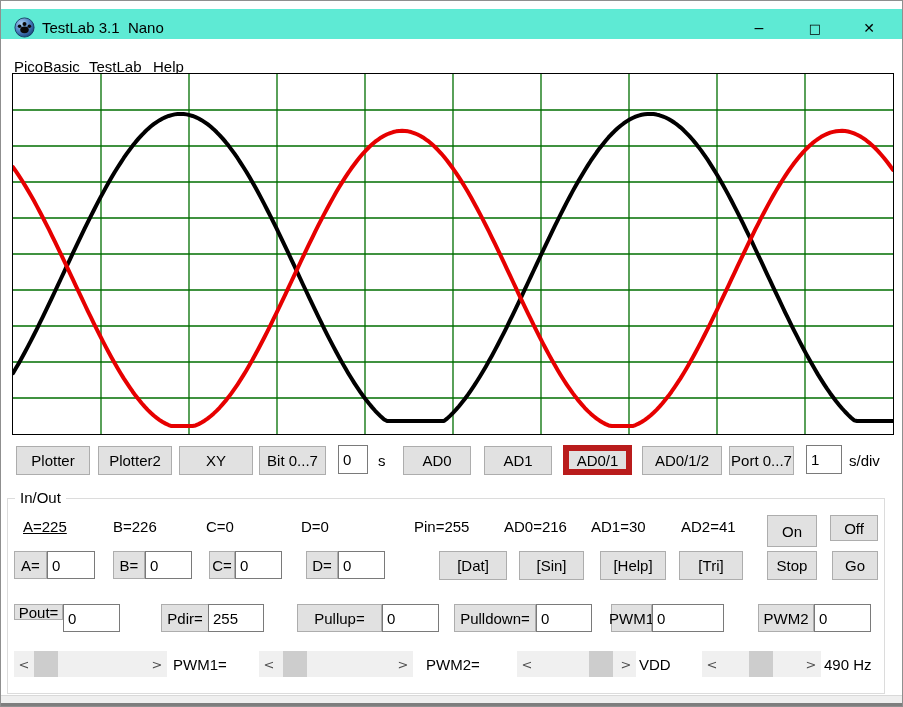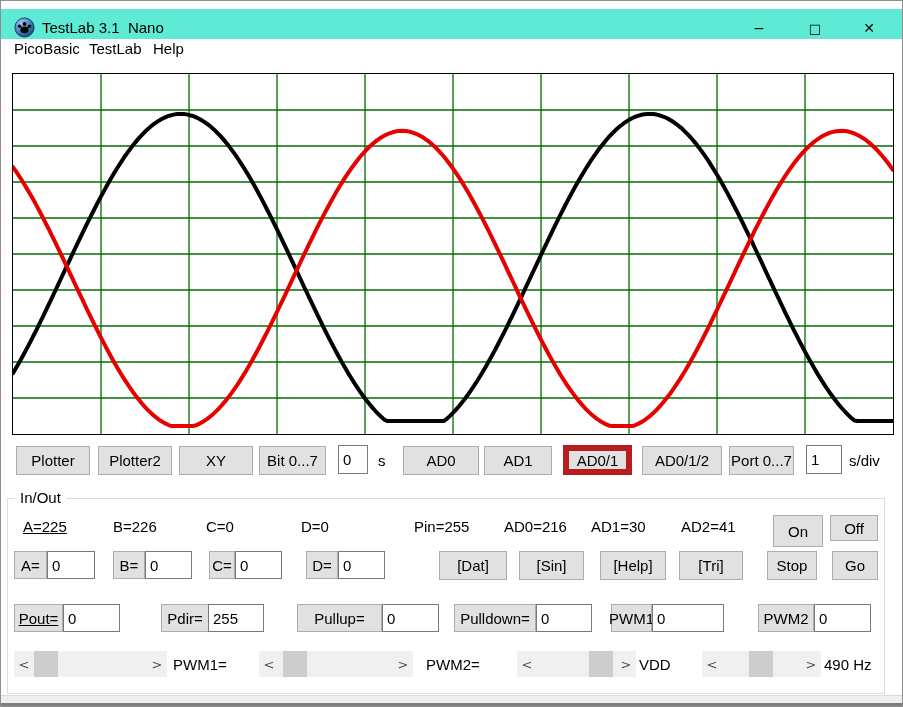--- a/index.html
+++ b/index.html
@@ -13,21 +13,21 @@
   .titlebar{position:absolute;left:0;top:0;width:100%;height:38px;background:#5eead4;margin-top:8px;}
   .app-icon{position:absolute;left:13px;top:8px;width:21px;height:21px;}
   .title-text{position:absolute;left:41px;top:10px;white-space:pre;}
   .win-btn{position:absolute;top:0;width:46px;height:38px;display:flex;align-items:center;justify-content:center;
     font-family:"DejaVu Sans",sans-serif;font-size:14px;cursor:default;}
   .win-btn.min{right:120px;}
   .win-btn.max{right:64px;font-size:13px;}
   .win-btn.close{right:10px;}
   
   .menubar{position:absolute;left:0;top:38px;width:100%;height:26px;background:#fff;}
-  .menu-item{position:absolute;top:0;padding:1px 3px;}
+  .menu-item{position:absolute;top:18px;padding:1px 3px;}
   
   .plot{position:absolute;left:11px;top:72px;width:882px;height:362px;border:1.5px solid #000;background:#fff;}
   .plot svg{display:block;width:100%;height:100%;}
   
   .btn{position:absolute;background:#e1e1e1;border:1px solid #adadad;
     display:flex;align-items:center;justify-content:center;font-size:15px;cursor:default;}
   .btn.focused{border:6px solid #b91c1c;}
   .lbtn{position:absolute;background:#e1e1e1;border:1px solid #adadad;
     display:flex;align-items:center;justify-content:center;font-size:15px;cursor:default;}
   .tb{position:absolute;border:1px solid #7a7a7a;background:#fff;font-family:inherit;
@@ -103,58 +103,58 @@
         <polyline points="0.0,93.4 3.0,97.7 6.0,102.2 9.0,106.8 12.0,111.7 15.0,116.7 18.0,121.9 21.0,127.2 24.0,132.7 27.0,138.4 30.0,144.1 33.0,150.0 36.0,155.9 39.0,162.0 42.0,168.1 45.0,174.3 48.0,180.6 51.0,186.9 54.0,193.2 57.0,199.6 60.0,206.0 63.0,212.4 66.0,218.8 69.0,225.1 72.0,231.4 75.0,237.7 78.0,243.9 81.0,250.0 84.0,256.1 87.0,262.0 90.0,267.9 93.0,273.6 96.0,279.3 99.0,284.8 102.0,290.1 105.0,295.3 108.0,300.3 111.0,305.2 114.0,309.8 117.0,314.3 120.0,318.6 123.0,322.7 126.0,326.5 129.0,330.2 132.0,333.6 135.0,336.8 138.0,339.7 141.0,342.4 144.0,344.8 147.0,347.0 150.0,349.0 153.0,350.6 156.0,352.0 159.0,353.0 162.0,353.0 165.0,353.0 168.0,353.0 171.0,353.0 174.0,353.0 177.0,353.0 180.0,353.0 183.0,352.4 186.0,351.1 189.0,349.5 192.0,347.7 195.0,345.6 198.0,343.2 201.0,340.6 204.0,337.8 207.0,334.7 210.0,331.3 213.0,327.8 216.0,324.0 219.0,320.0 222.0,315.8 225.0,311.4 228.0,306.8 231.0,302.0 234.0,297.0 237.0,291.8 240.0,286.6 243.0,281.1 246.0,275.5 249.0,269.8 252.0,264.0 255.0,258.1 258.0,252.0 261.0,245.9 264.0,239.7 267.0,233.5 270.0,227.2 273.0,220.9 276.0,214.5 279.0,208.1 282.0,201.7 285.0,195.4 288.0,189.0 291.0,182.7 294.0,176.4 297.0,170.2 300.0,164.0 303.0,157.9 306.0,151.9 309.0,146.0 312.0,140.3 315.0,134.6 318.0,129.1 321.0,123.7 324.0,118.4 327.0,113.3 330.0,108.4 333.0,103.7 336.0,99.1 339.0,94.8 342.0,90.7 345.0,86.7 348.0,83.0 351.0,79.5 354.0,76.3 357.0,73.2 360.0,70.5 363.0,67.9 366.0,65.7 369.0,63.6 372.0,61.9 375.0,60.4 378.0,59.2 381.0,58.2 384.0,57.5 387.0,57.1 390.0,57.0 393.0,57.1 396.0,57.5 399.0,58.2 402.0,59.2 405.0,60.4 408.0,61.9 411.0,63.6 414.0,65.7 417.0,67.9 420.0,70.5 423.0,73.2 426.0,76.3 429.0,79.5 432.0,83.0 435.0,86.7 438.0,90.7 441.0,94.8 444.0,99.1 447.0,103.7 450.0,108.4 453.0,113.3 456.0,118.4 459.0,123.7 462.0,129.1 465.0,134.6 468.0,140.3 471.0,146.0 474.0,151.9 477.0,157.9 480.0,164.0 483.0,170.2 486.0,176.4 489.0,182.7 492.0,189.0 495.0,195.4 498.0,201.7 501.0,208.1 504.0,214.5 507.0,220.9 510.0,227.2 513.0,233.5 516.0,239.7 519.0,245.9 522.0,252.0 525.0,258.1 528.0,264.0 531.0,269.8 534.0,275.5 537.0,281.1 540.0,286.6 543.0,291.8 546.0,297.0 549.0,302.0 552.0,306.8 555.0,311.4 558.0,315.8 561.0,320.0 564.0,324.0 567.0,327.8 570.0,331.3 573.0,334.7 576.0,337.8 579.0,340.6 582.0,343.2 585.0,345.6 588.0,347.7 591.0,349.5 594.0,351.1 597.0,352.4 600.0,353.0 603.0,353.0 606.0,353.0 609.0,353.0 612.0,353.0 615.0,353.0 618.0,353.0 621.0,353.0 624.0,352.0 627.0,350.6 630.0,349.0 633.0,347.0 636.0,344.8 639.0,342.4 642.0,339.7 645.0,336.8 648.0,333.6 651.0,330.2 654.0,326.5 657.0,322.7 660.0,318.6 663.0,314.3 666.0,309.8 669.0,305.2 672.0,300.3 675.0,295.3 678.0,290.1 681.0,284.8 684.0,279.3 687.0,273.6 690.0,267.9 693.0,262.0 696.0,256.1 699.0,250.0 702.0,243.9 705.0,237.7 708.0,231.4 711.0,225.1 714.0,218.8 717.0,212.4 720.0,206.0 723.0,199.6 726.0,193.2 729.0,186.9 732.0,180.6 735.0,174.3 738.0,168.1 741.0,162.0 744.0,155.9 747.0,150.0 750.0,144.1 753.0,138.4 756.0,132.7 759.0,127.2 762.0,121.9 765.0,116.7 768.0,111.7 771.0,106.8 774.0,102.2 777.0,97.7 780.0,93.4 783.0,89.3 786.0,85.5 789.0,81.8 792.0,78.4 795.0,75.2 798.0,72.3 801.0,69.6 804.0,67.2 807.0,65.0 810.0,63.0 813.0,61.4 816.0,60.0 819.0,58.8 822.0,58.0 825.0,57.4 828.0,57.1 831.0,57.0 834.0,57.2 837.0,57.7 840.0,58.5 843.0,59.6 846.0,60.9 849.0,62.5 852.0,64.3 855.0,66.4 858.0,68.8 861.0,71.4 864.0,74.2 867.0,77.3 870.0,80.7 873.0,84.2 876.0,88.0 879.0,92.0 882.0,96.2" fill="none" stroke="#e60000" stroke-width="4" stroke-linejoin="round" stroke-linecap="round"></polyline>
       </svg>
   </div>
 
   <div class="btn" style="left:15px;top:445px;width:74px;height:29px;">Plotter</div>
   <div class="btn" style="left:97px;top:445px;width:74px;height:29px;">Plotter2</div>
   <div class="btn" style="left:178px;top:445px;width:74px;height:29px;">XY</div>
   <div class="btn" style="left:258px;top:445px;width:67px;height:29px;">Bit 0...7</div>
   <input class="tb" style="left: 337px; top: 444px; width: 30px; height: 29px;" value="0">
   <span class="lab" style="left:377px;top:451px;">s</span>
-  <div class="btn" style="left:402px;top:445px;width:76px;height:29px;">AD0</div>
+  <div class="btn" style="left:402px;top:445px;width:68px;height:29px;">AD0</div>
   <div class="btn" style="left:483px;top:445px;width:68px;height:29px;">AD1</div>
   <div class="btn focused" style="left:562px;top:444px;width:69px;height:30px;">AD0/1</div>
   <div class="btn" style="left:641px;top:445px;width:80px;height:29px;">AD0/1/2</div>
   <div class="btn" style="left:728px;top:445px;width:65px;height:29px;">Port 0...7</div>
   <input class="tb" style="left: 805px; top: 444px; width: 36px; height: 29px;" value="1">
   <span class="lab" style="left:848px;top:451px;">s/div</span>
 
   <div class="groupbox"></div>
   <span class="group-label">In/Out</span>
 
   <span class="lab" style="left:22px;top:517px;text-decoration:underline;">A=225</span>
   <span class="lab" style="left:112px;top:517px;">B=226</span>
   <span class="lab" style="left:205px;top:517px;">C=0</span>
   <span class="lab" style="left:300px;top:517px;">D=0</span>
   <span class="lab" style="left:413px;top:517px;">Pin=255</span>
   <span class="lab" style="left:503px;top:517px;">AD0=216</span>
   <span class="lab" style="left:590px;top:517px;">AD1=30</span>
   <span class="lab" style="left:680px;top:517px;">AD2=41</span>
-  <div class="btn" style="left:766px;top:514px;width:50px;height:32px;margin-left:6px;">On</div>
+  <div class="btn" style="left:766px;top:514px;width:50px;height:32px;">On</div>
   <div class="btn" style="left:829px;top:514px;width:48px;height:26px;">Off</div>
 
   <div class="lbtn" style="left:13px;top:550px;width:33px;height:28px;">A=</div>
   <input class="tb" style="left: 46px; top: 550px; width: 48px; height: 28px;" value="0">
   <div class="lbtn" style="left:112px;top:550px;width:32px;height:28px;">B=</div>
   <input class="tb" style="left: 144px; top: 550px; width: 47px; height: 28px;" value="0">
   <div class="lbtn" style="left:208px;top:550px;width:26px;height:28px;">C=</div>
   <input class="tb" style="left: 234px; top: 550px; width: 47px; height: 28px;" value="0">
   <div class="lbtn" style="left:305px;top:550px;width:32px;height:28px;">D=</div>
   <input class="tb" style="left: 337px; top: 550px; width: 47px; height: 28px;" value="0">
   <div class="btn" style="left:438px;top:550px;width:68px;height:29px;">[Dat]</div>
   <div class="btn" style="left:518px;top:550px;width:65px;height:29px;">[Sin]</div>
   <div class="btn" style="left:599px;top:550px;width:66px;height:29px;">[Help]</div>
   <div class="btn" style="left:678px;top:550px;width:64px;height:29px;">[Tri]</div>
   <div class="btn" style="left:766px;top:550px;width:50px;height:29px;">Stop</div>
   <div class="btn" style="left:831px;top:550px;width:46px;height:29px;">Go</div>
 
-  <div class="lbtn" style="left:13px;top:603px;width:49px;height:28px;text-decoration:underline;">Pout=</div>
+  <div class="lbtn" style="left:13px;top:603px;width:49px;height:16px;">Pout=</div>
   <input class="tb" style="left: 62px; top: 603px; width: 57px; height: 28px;" value="0">
   <div class="lbtn" style="left:160px;top:603px;width:48px;height:28px;">Pdir=</div>
   <input class="tb" style="left: 207px; top: 603px; width: 56px; height: 28px;" value="255">
   <div class="lbtn" style="left:296px;top:603px;width:85px;height:28px;">Pullup=</div>
   <input class="tb" style="left: 381px; top: 603px; width: 57px; height: 28px;" value="0">
   <div class="lbtn" style="left:453px;top:603px;width:82px;height:28px;">Pulldown=</div>
   <input class="tb" style="left: 535px; top: 603px; width: 56px; height: 28px;" value="0">
   <div class="lbtn" style="left:610px;top:603px;width:41px;height:28px;">PWM1</div>
   <input class="tb" style="left: 651px; top: 603px; width: 72px; height: 28px;" value="0">
   <div class="lbtn" style="left:757px;top:603px;width:56px;height:28px;">PWM2</div>

